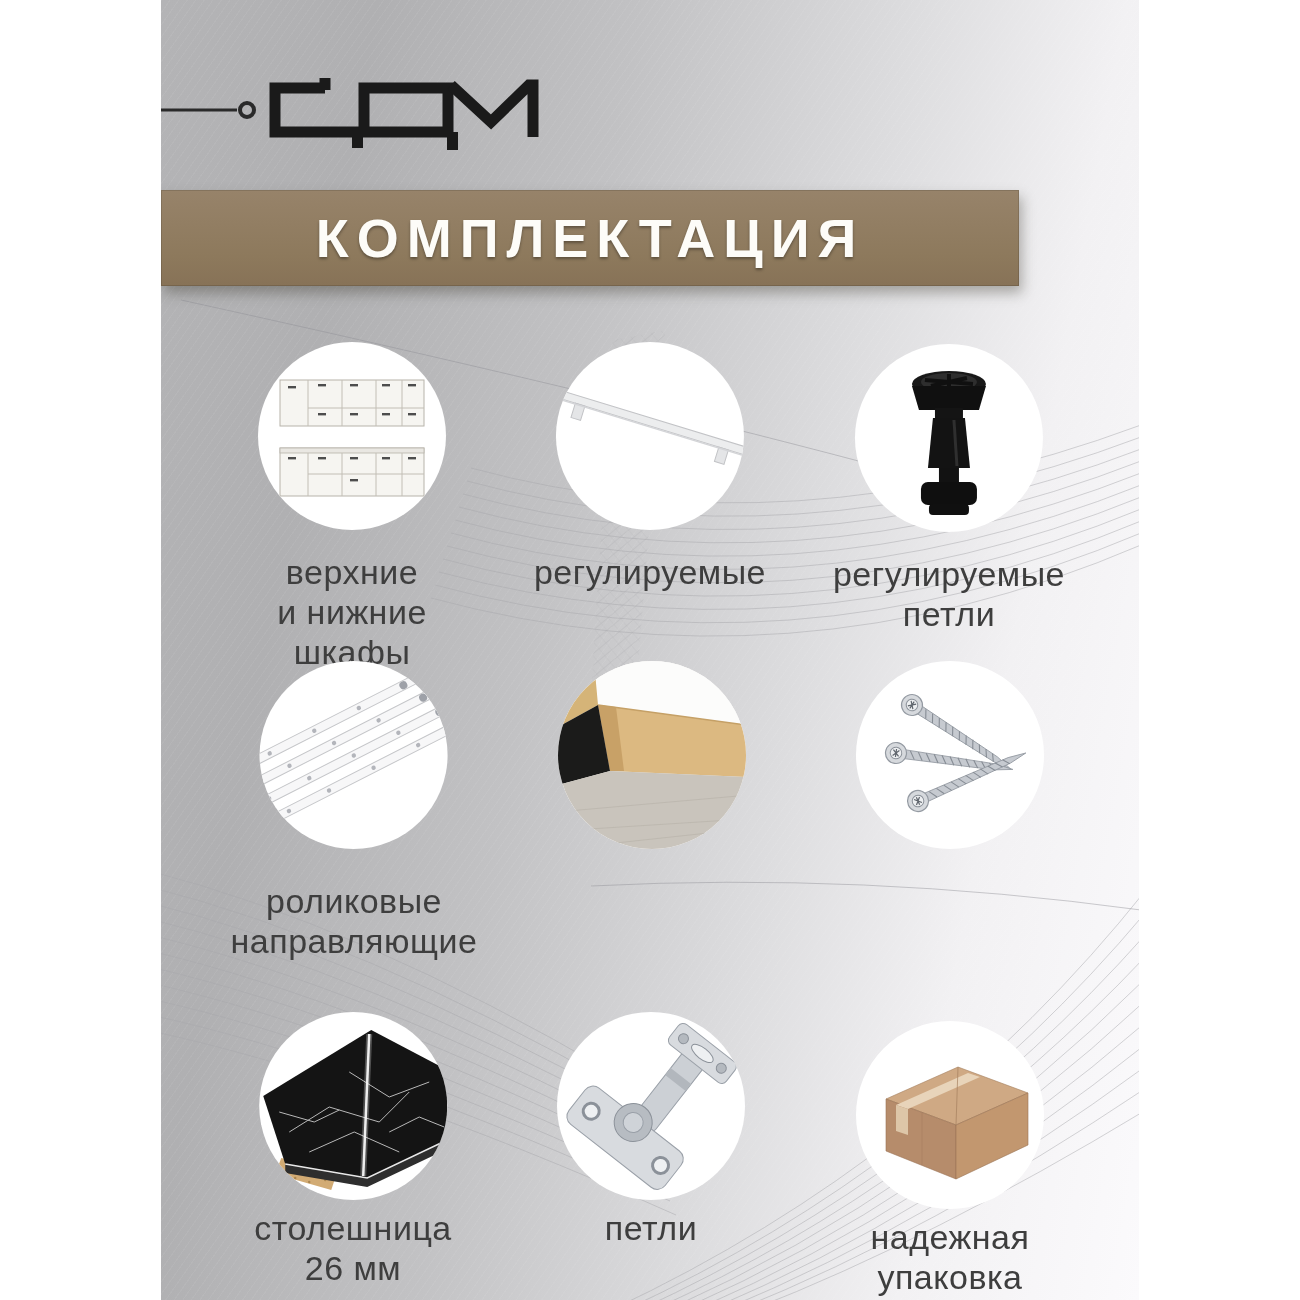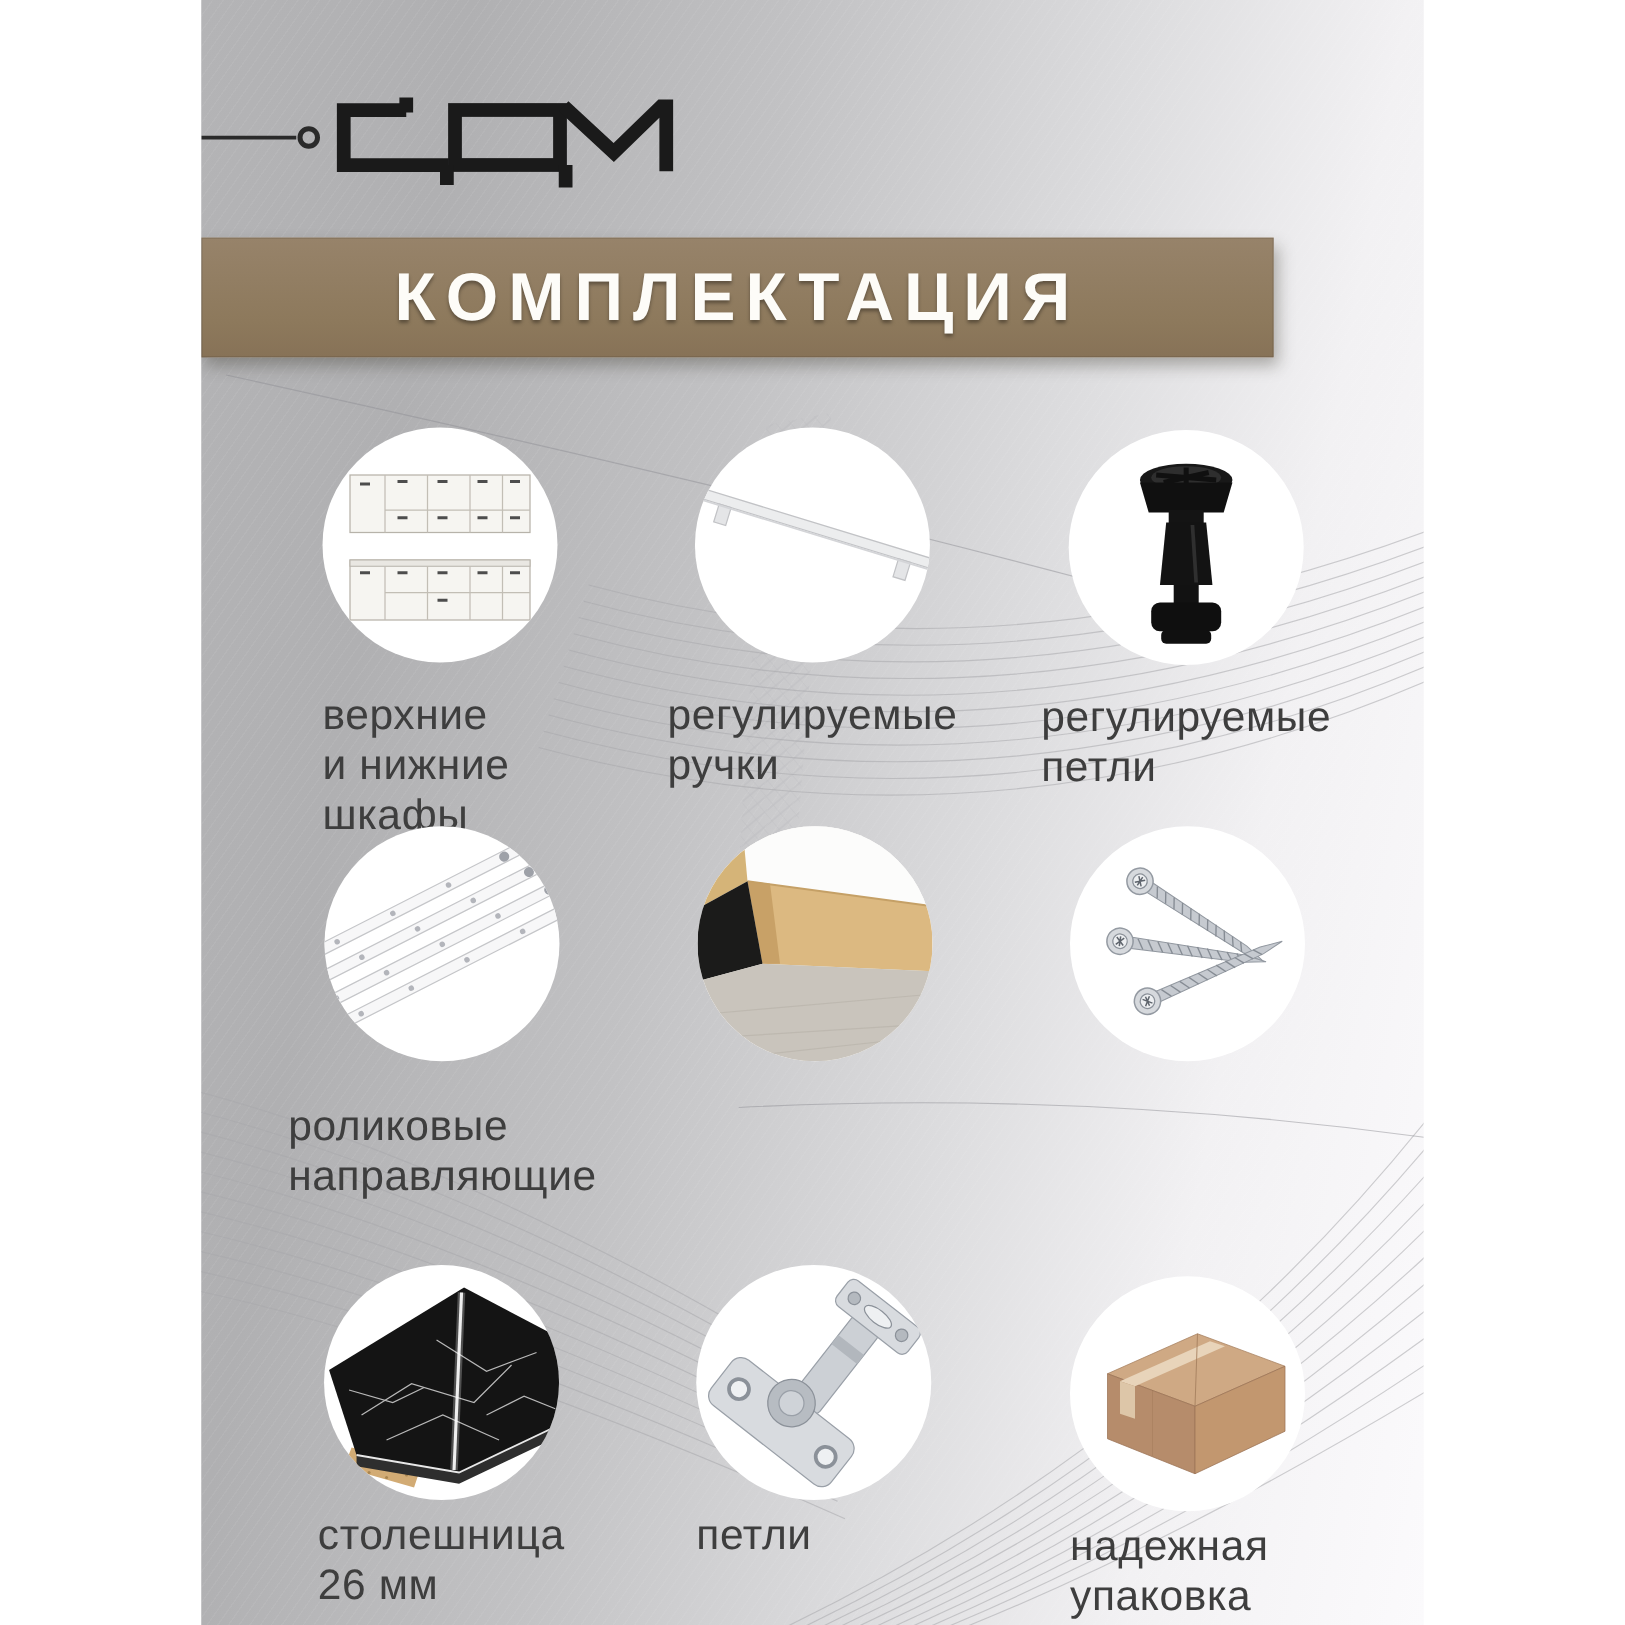--- a/index.html
+++ b/index.html
@@ -25,21 +25,21 @@
     position:absolute;left:0;top:190px;width:858px;height:96px;
     background:linear-gradient(180deg,#97836a 0%,#8d795c 70%,#877257 100%);
     box-shadow:3px 7px 12px rgba(50,45,35,.35), inset 0 0 0 1px rgba(0,0,0,.12);
     display:flex;align-items:center;justify-content:center;
     box-sizing:border-box;
   }
   .banner-title{
     color:#fdfcf8;font-weight:bold;font-size:54px;letter-spacing:8px;
     text-shadow:0 2px 3px rgba(0,0,0,.35);white-space:nowrap;
   }
-  .cell{position:absolute;transform:translateX(-50%);}
+  .cell{position:absolute;transform:translateX(-50%);text-align:center;}
   .circle{
     width:188px;height:188px;border-radius:50%;background:#ffffff;overflow:hidden;
     margin:0 auto;position:relative;
   }
   .circle svg{display:block;}
   .label{
     color:#3e3e3e;font-size:34px;line-height:40px;letter-spacing:.5px;
   }
   .label span{display:block;white-space:nowrap;}
   .row1 .label{margin-top:22px;}
@@ -172,21 +172,20 @@
         <g transform="rotate(17 94 84)">
           <rect x="-8" y="76" width="204" height="8" rx="1" fill="#ecedee" stroke="#c2c3c6" stroke-width="1"></rect>
           <rect x="16" y="84" width="10" height="15" fill="#e4e5e7" stroke="#c2c3c6" stroke-width="1"></rect>
           <rect x="166" y="84" width="10" height="15" fill="#e4e5e7" stroke="#c2c3c6" stroke-width="1"></rect>
           <line x1="-8" y1="85" x2="196" y2="85" stroke="#d4d5d8" stroke-width="1.4"></line>
         </g>
       </svg>
     </div>
     <div class="label">
       <span>регулируемые</span>
-      <span>ручки</span>
     </div>
   </div>
 
   <div class="cell row1" style="left:788px;top:344px">
     <div class="circle">
       <svg width="188" height="188" viewBox="0 0 188 188">
         <ellipse cx="94" cy="40" rx="37" ry="13" fill="#181818"></ellipse>
         <ellipse cx="94" cy="38" rx="28" ry="9" fill="#2e2e2e"></ellipse>
         <path d="M70 36 L118 40 M94 30 L94 46 M76 42 L112 34" stroke="#101010" stroke-width="4" fill="none"></path>
         <polygon points="57,42 131,42 124,66 64,66" fill="#101010"></polygon>

